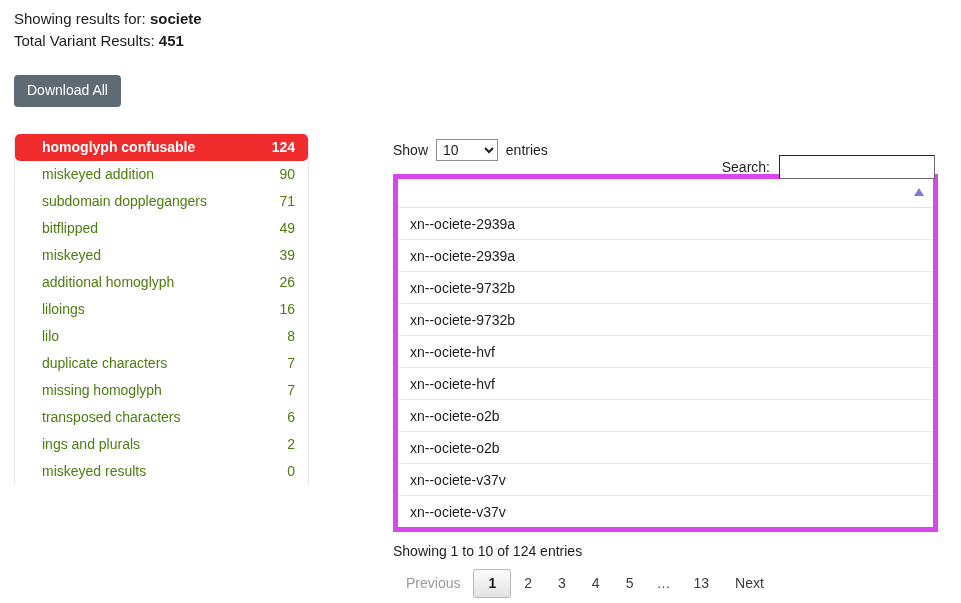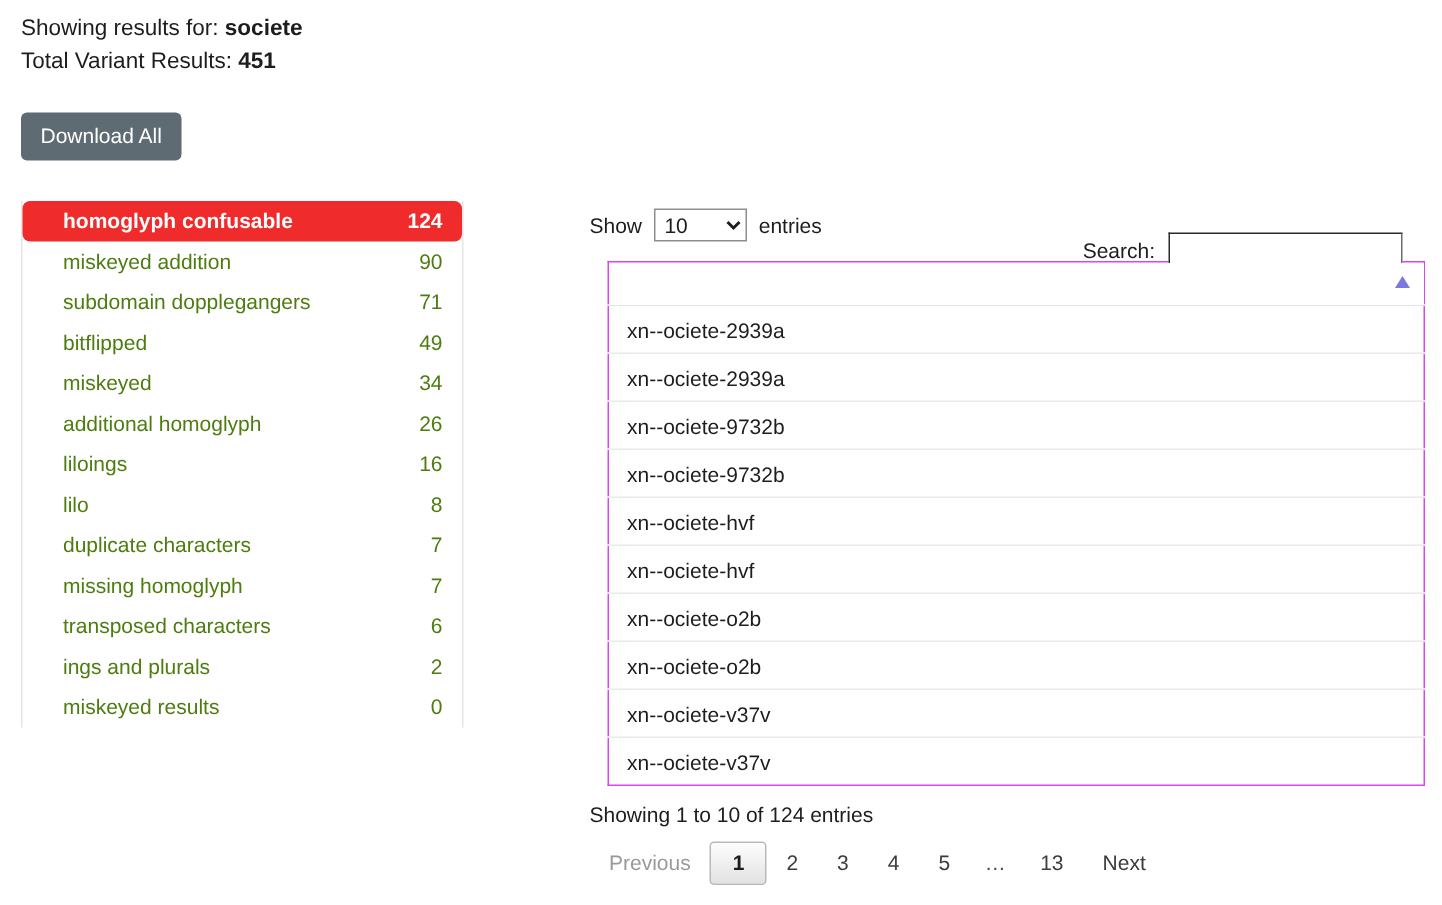--- a/index.html
+++ b/index.html
@@ -132,24 +132,23 @@
     border-top-color: #2a2a2a;
     border-left-color: #2a2a2a;
     background: #ffffff;
     box-sizing: content-box;
   }
 
   table.results {
     margin-top: 6px;
     border-collapse: collapse;
     width: 545px;
-    border: 1px solid #d946ef;
+    border: 5px solid #d946ef;
     background: #ffffff;
     table-layout: fixed;
-    margin-left: 12px;
   }
   table.results th {
     height: 28px;
     padding: 0 12px;
     text-align: left;
     font-weight: normal;
     font-size: 14px;
     position: relative;
     border-bottom: 1px solid #e3e3e3;
     background: #ffffff;
@@ -232,21 +231,21 @@
     <div class="side-item">
       <span class="label">subdomain dopplegangers</span>
       <span class="count">71</span>
     </div>
     <div class="side-item">
       <span class="label">bitflipped</span>
       <span class="count">49</span>
     </div>
     <div class="side-item">
       <span class="label">miskeyed</span>
-      <span class="count">34</span>
+      <span class="count">39</span>
     </div>
     <div class="side-item">
       <span class="label">additional homoglyph</span>
       <span class="count">26</span>
     </div>
     <div class="side-item">
       <span class="label">liloings</span>
       <span class="count">16</span>
     </div>
     <div class="side-item">

